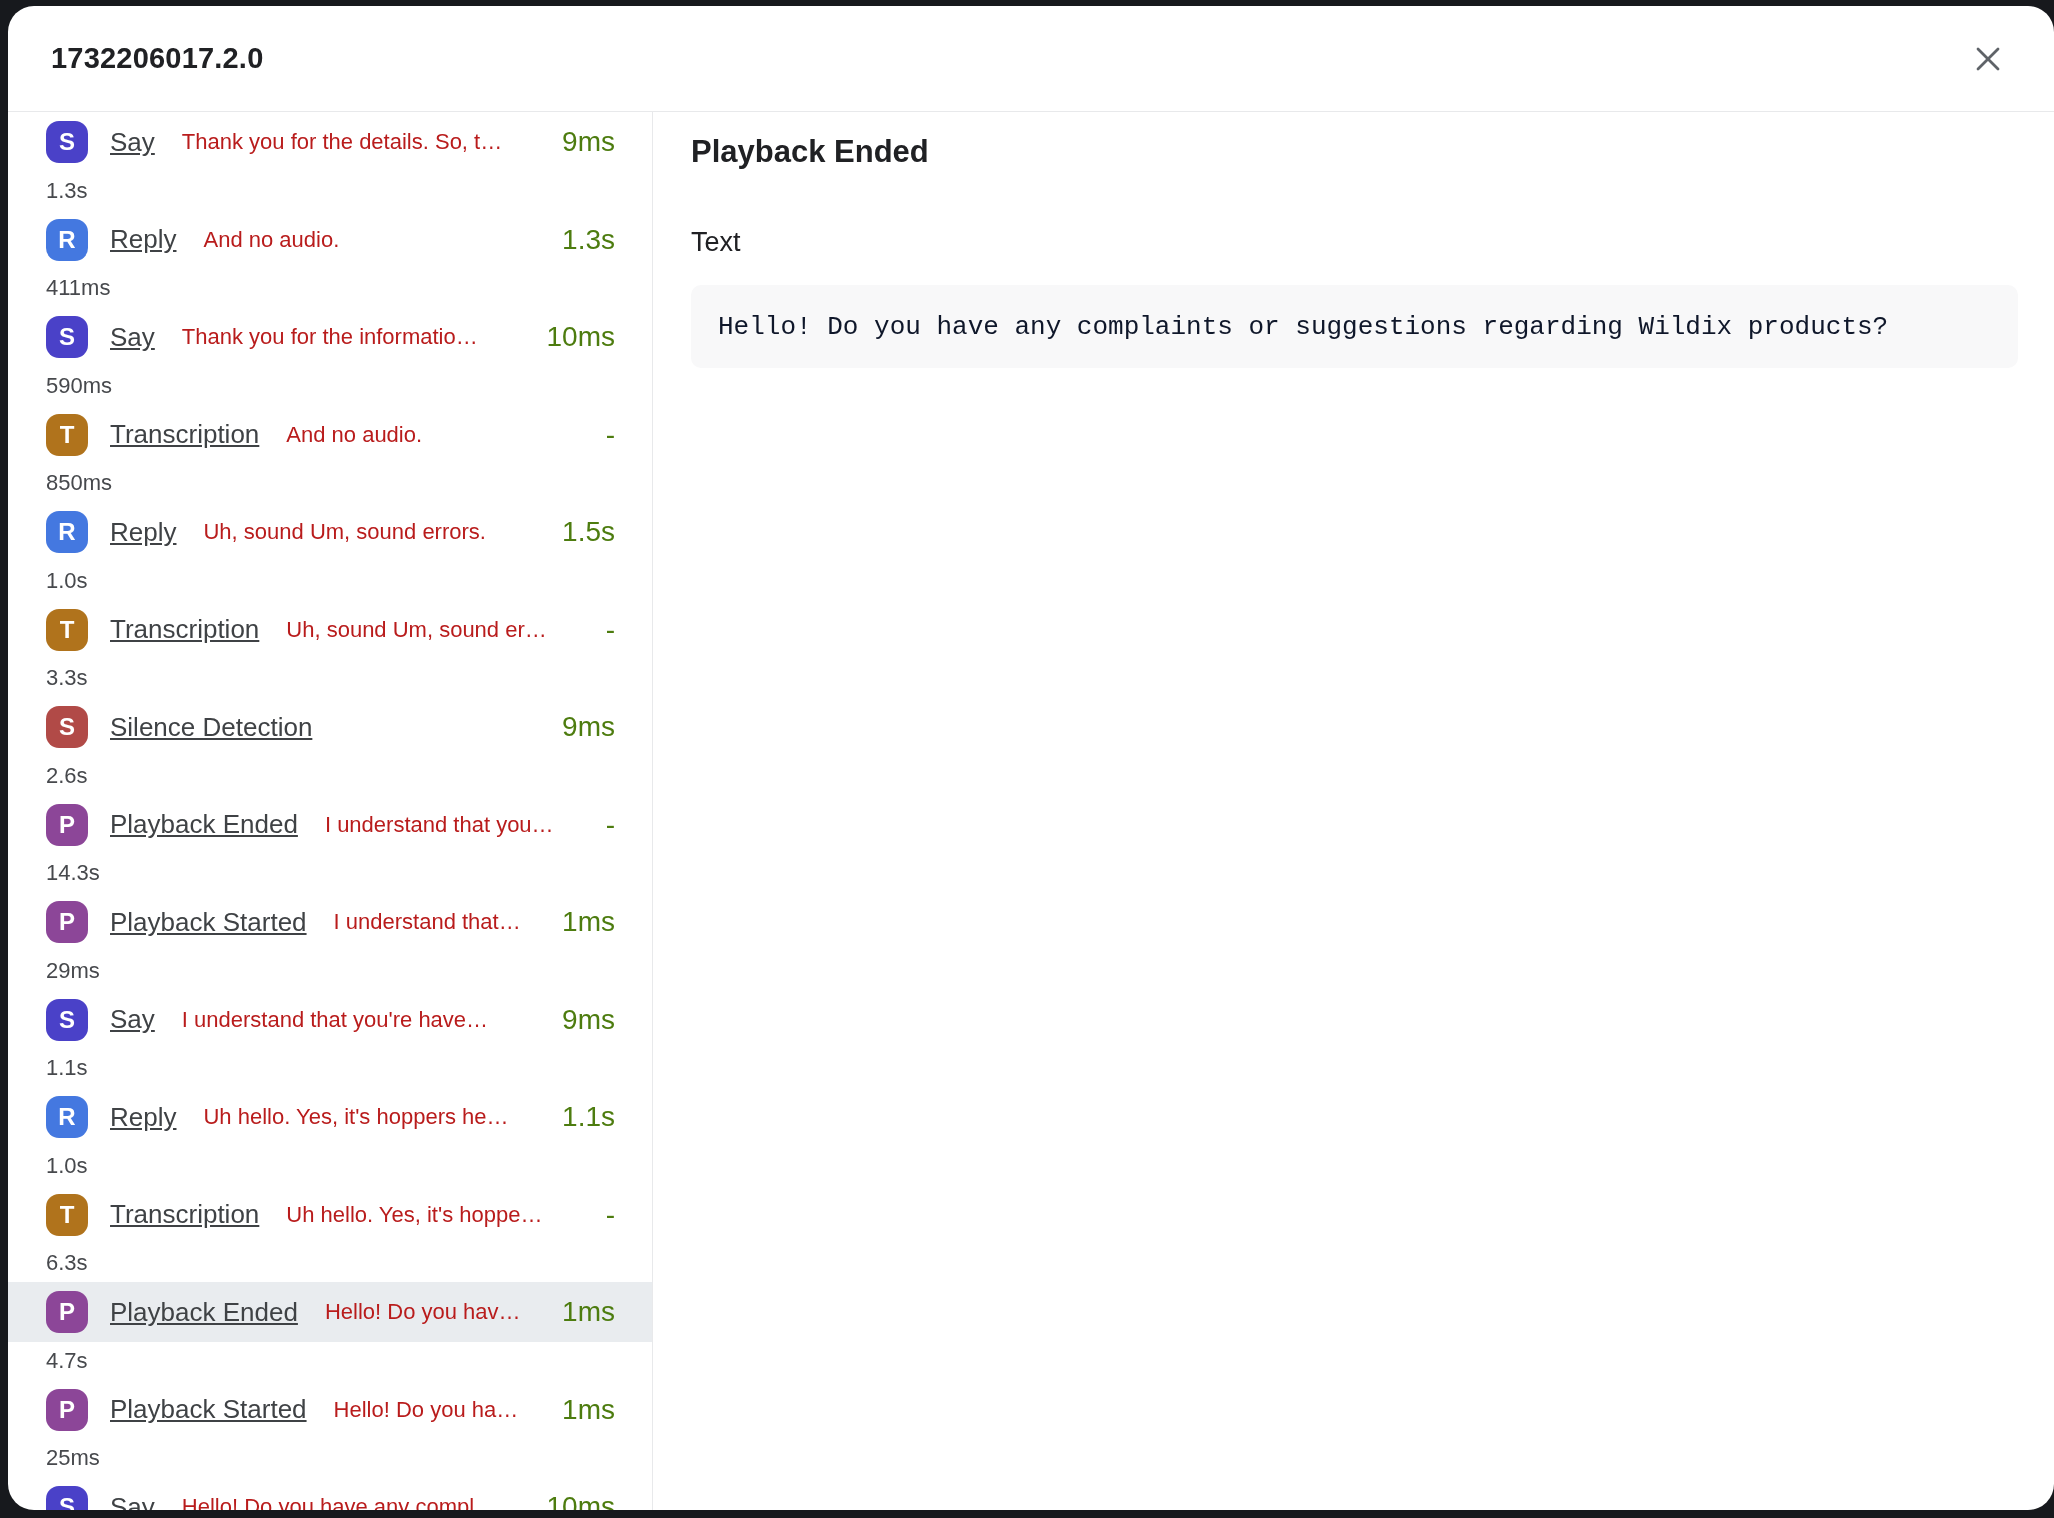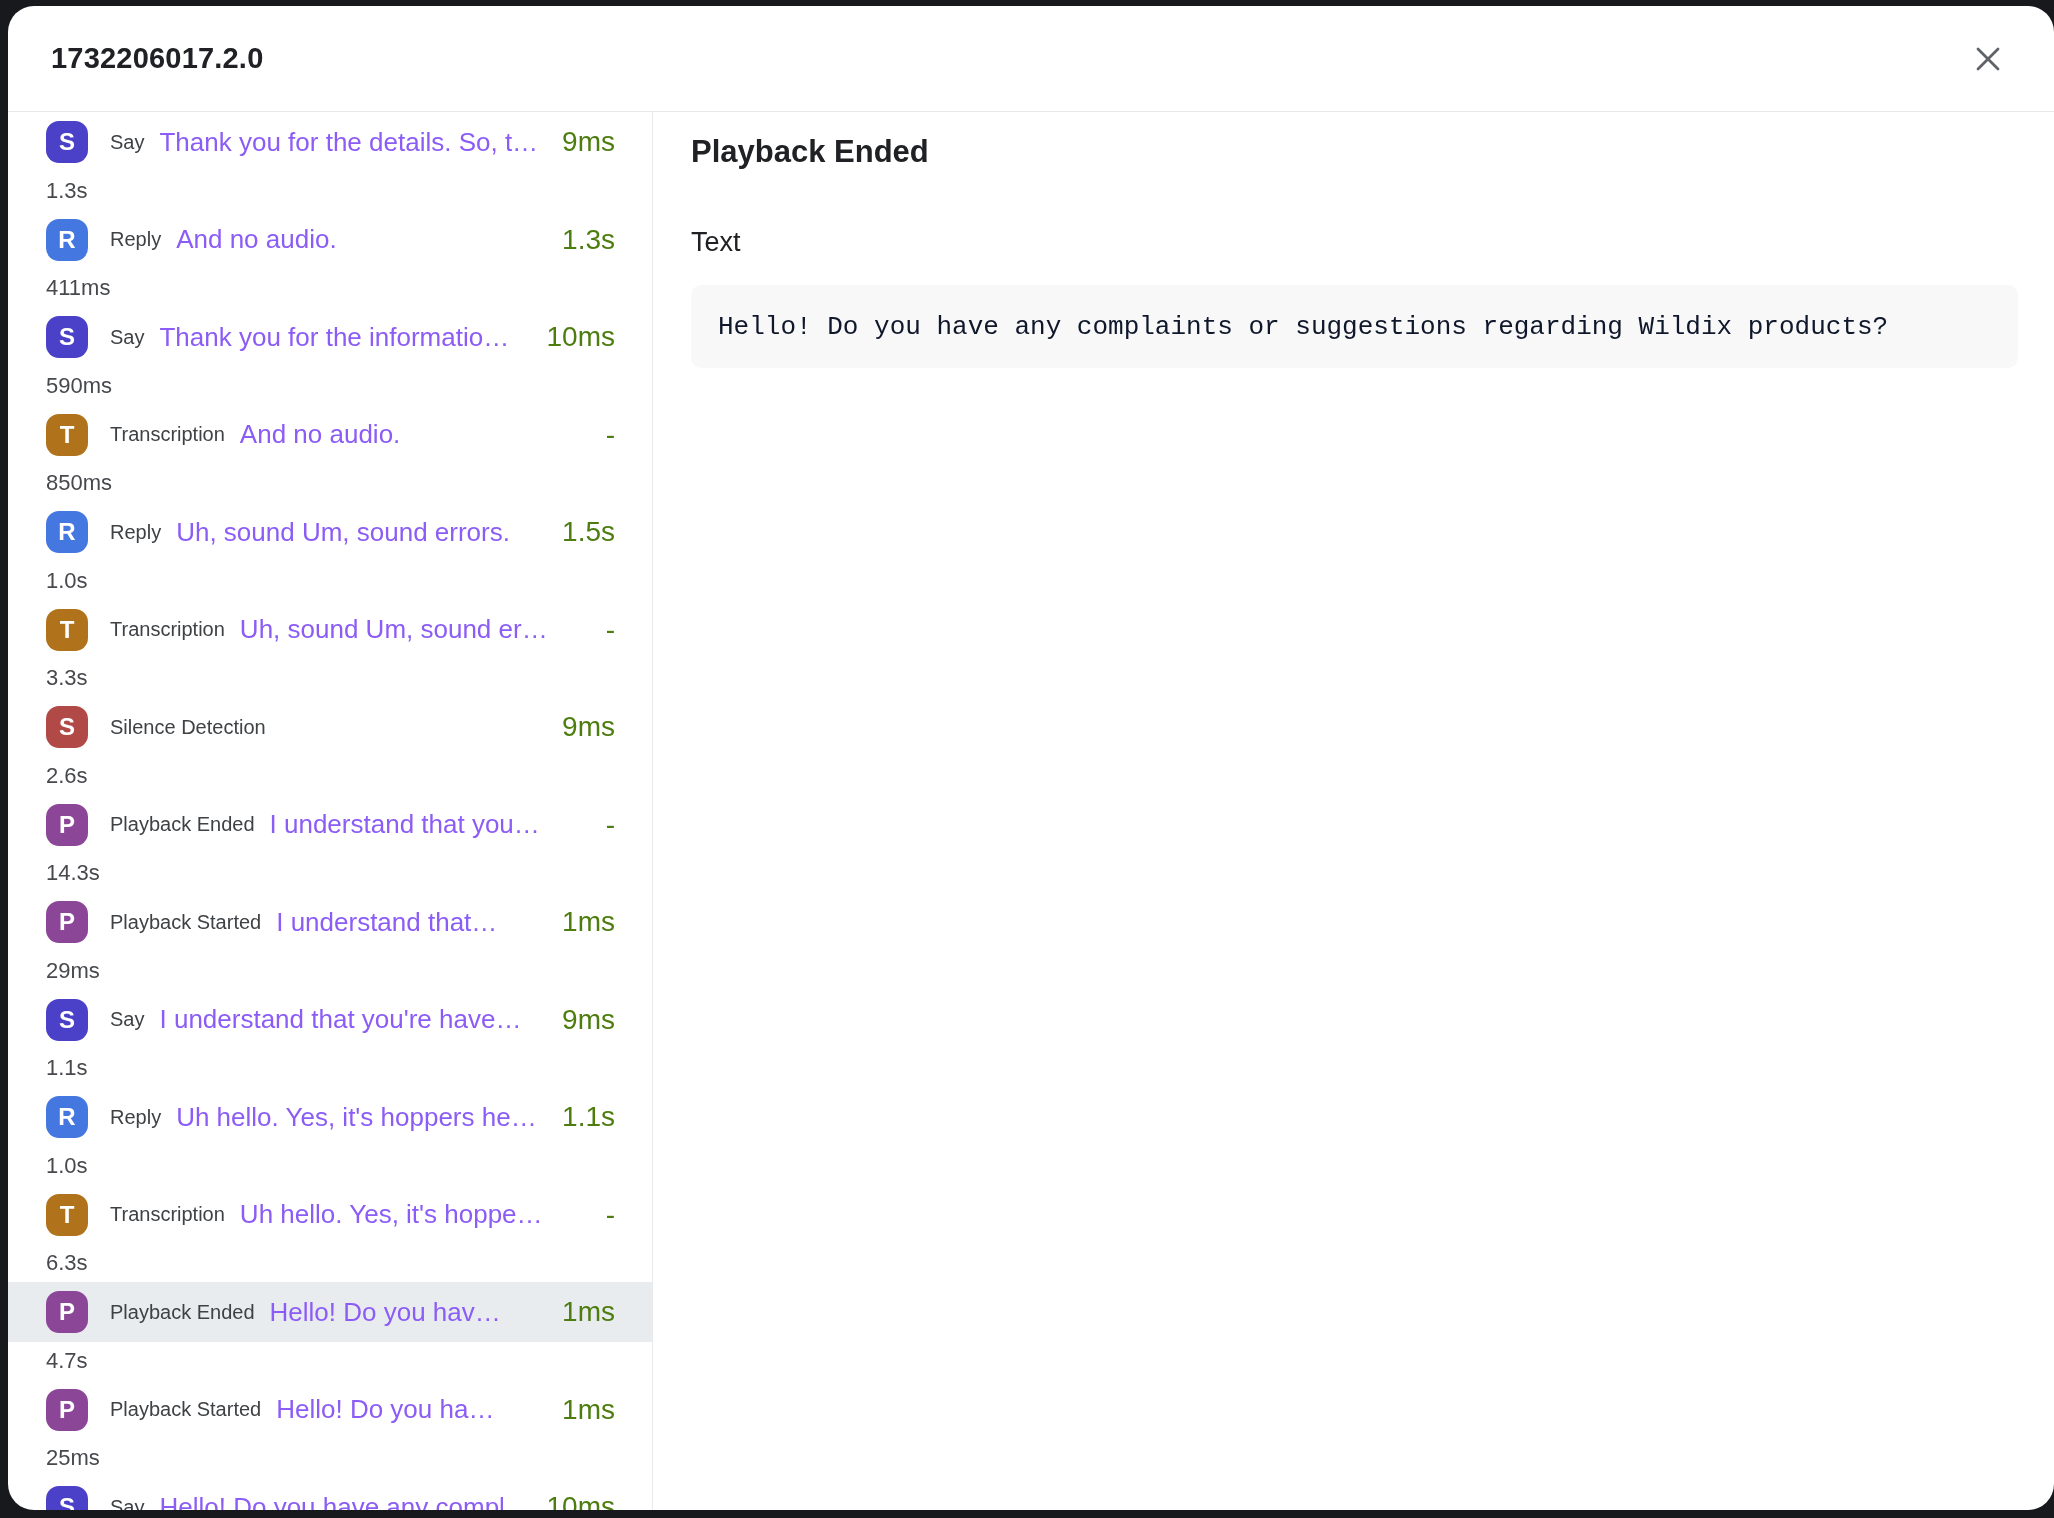--- a/index.html
+++ b/index.html
@@ -83,34 +83,36 @@
     border-radius: 13px;
     color: #ffffff;
     font-size: 24px;
     font-weight: 700;
     display: flex;
     align-items: center;
     justify-content: center;
     margin-right: 22px;
   }
   .event-label {
-    font-size: 20px;
+    font-size: 26px;
     color: #3f4245;
     white-space: nowrap;
     flex-shrink: 0;
     margin-right: 15px;
+    text-decoration: underline;
   }
   .event-preview {
-    font-size: 26px;
-    color: #8b5cf6;
+    font-size: 22px;
+    color: #b91c1c;
     white-space: nowrap;
     overflow: hidden;
     text-overflow: ellipsis;
     flex: 1 1 auto;
     margin-right: 15px;
+    margin-left: 12px;
   }
   .event-duration {
     font-size: 28px;
     color: #4d7c0f;
     margin-left: auto;
     flex-shrink: 0;
   }
   .gap-row {
     height: 37.5px;
     display: flex;

